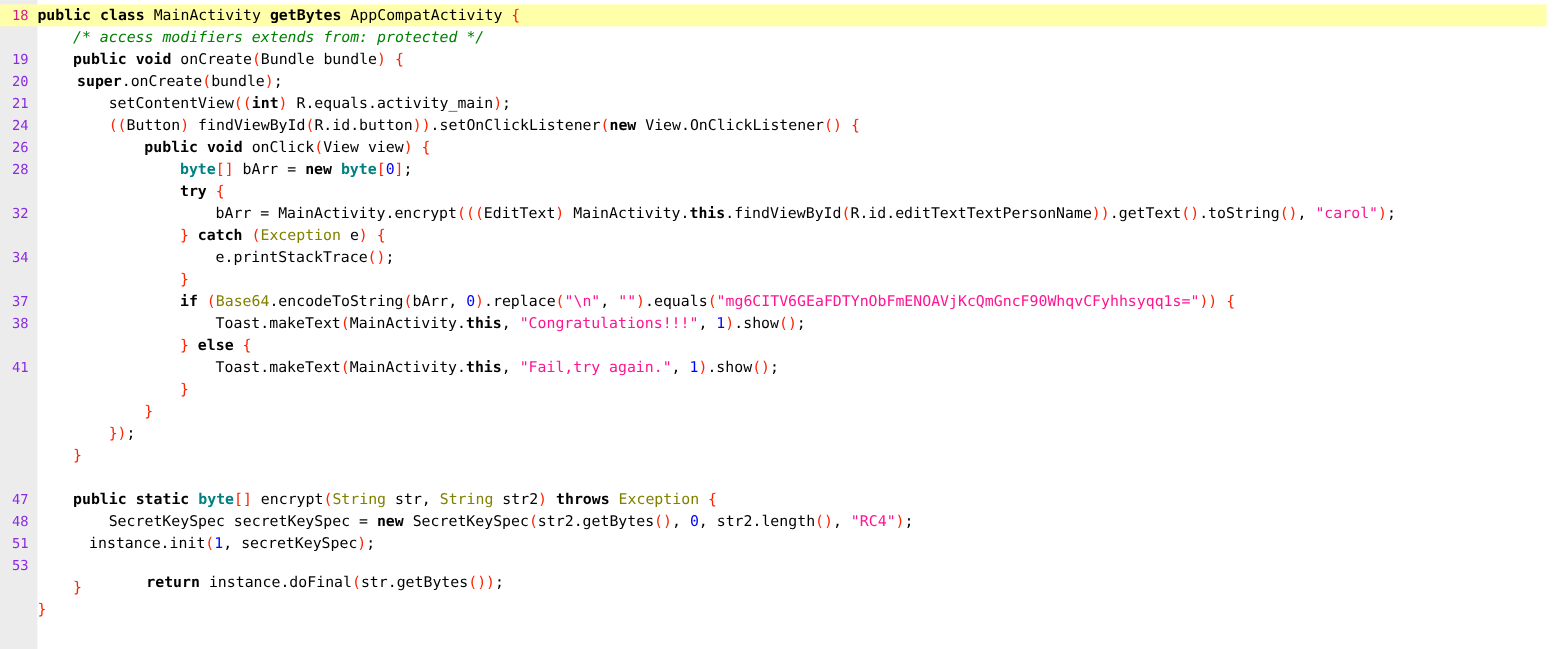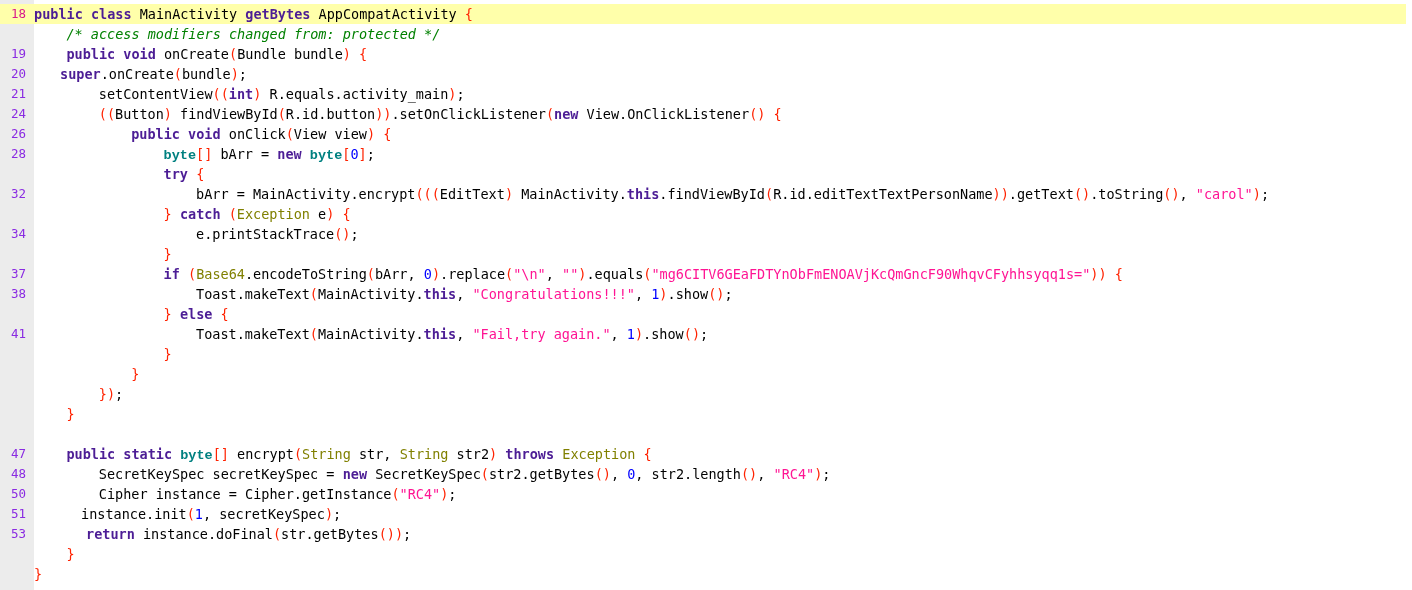--- a/index.html
+++ b/index.html
@@ -41,58 +41,57 @@
     font-size:12.5px;
     line-height:20px;
   }
   .row.hl .lno{ color:#d81b8c; }
   .src{
     position:absolute;left:34px;top:0;
     white-space:pre;
     color:#000000;
   }
   
-  .kw   { color:#4c1d95; font-weight:bold; }   
+  .kw   { color:#000000; font-weight:bold; }   
   .typ  { color:#808000; }                      
-  .prim { color:#008080; font-weight:bold;font-family:Liberation Mono, monospace; }    
+  .prim { color:#008080; font-weight:bold; }    
   .cmt  { color:#008000; font-style:italic; }   
   .str  { color:#ff1493; }                      
   .num  { color:#0000ff; }                      
   .pun  { color:#ff2200; }                      
   .pln  { color:#000000; }
 </style>
 </head>
 <body>
 
 <div id="viewer">
   <div id="gutter-bg"></div>
   <div id="code-area">
       <div class="row hl"><span class="lno">18</span><span class="src" style="padding-left: 0px;"><span class="kw">public</span><span class="pln"> </span><span class="kw">class</span><span class="pln"> MainActivity </span><span class="kw">getBytes</span><span class="pln"> AppCompatActivity </span><span class="pun">{</span></span></div>
-      <div class="row"><span class="lno"></span><span class="src" style="padding-left: 32.4px;"><span class="cmt">/* access modifiers changed from: protected */</span></span></div>
+      <div class="row"><span class="lno"></span><span class="src" style="padding-left: 32.4px;"><span class="cmt">/* access modifiers extends from: protected */</span></span></div>
       <div class="row"><span class="lno">19</span><span class="src" style="padding-left: 32.4px;"><span class="kw">public</span><span class="pln"> </span><span class="kw">void</span><span class="pln"> onCreate</span><span class="pun">(</span><span class="pln">Bundle bundle</span><span class="pun">)</span><span class="pln"> </span><span class="pun">{</span></span></div>
-      <div class="row"><span class="lno">20</span><span class="src" style="padding-left: 26px;"><span class="kw">super</span><span class="pln">.onCreate</span><span class="pun">(</span><span class="pln">bundle</span><span class="pun">)</span><span class="pln">;</span></span></div>
+      <div class="row"><span class="lno">20</span><span class="src" style="padding-left: 36px;"><span class="kw">super</span><span class="pln">.onCreate</span><span class="pun">(</span><span class="pln">bundle</span><span class="pun">)</span><span class="pln">;</span></span></div>
       <div class="row"><span class="lno">21</span><span class="src" style="padding-left: 64.8px;"><span class="pln">setContentView</span><span class="pun">((</span><span class="kw">int</span><span class="pun">)</span><span class="pln"> R.equals.activity_main</span><span class="pun">)</span><span class="pln">;</span></span></div>
       <div class="row"><span class="lno">24</span><span class="src" style="padding-left: 64.8px;"><span class="pun">((</span><span class="pln">Button</span><span class="pun">)</span><span class="pln"> findViewById</span><span class="pun">(</span><span class="pln">R.id.button</span><span class="pun">))</span><span class="pln">.setOnClickListener</span><span class="pun">(</span><span class="kw">new</span><span class="pln"> View.OnClickListener</span><span class="pun">()</span><span class="pln"> </span><span class="pun">{</span></span></div>
       <div class="row"><span class="lno">26</span><span class="src" style="padding-left: 97.2px;"><span class="kw">public</span><span class="pln"> </span><span class="kw">void</span><span class="pln"> onClick</span><span class="pun">(</span><span class="pln">View view</span><span class="pun">)</span><span class="pln"> </span><span class="pun">{</span></span></div>
       <div class="row"><span class="lno">28</span><span class="src" style="padding-left: 129.6px;"><span class="prim">byte</span><span class="pun">[]</span><span class="pln"> bArr = </span><span class="kw">new</span><span class="pln"> </span><span class="prim">byte</span><span class="pun">[</span><span class="num">0</span><span class="pun">]</span><span class="pln">;</span></span></div>
       <div class="row"><span class="lno"></span><span class="src" style="padding-left: 129.6px;"><span class="kw">try</span><span class="pln"> </span><span class="pun">{</span></span></div>
       <div class="row"><span class="lno">32</span><span class="src" style="padding-left: 162px;"><span class="pln">bArr = MainActivity.encrypt</span><span class="pun">(((</span><span class="pln">EditText</span><span class="pun">)</span><span class="pln"> MainActivity.</span><span class="kw">this</span><span class="pln">.findViewById</span><span class="pun">(</span><span class="pln">R.id.editTextTextPersonName</span><span class="pun">))</span><span class="pln">.getText</span><span class="pun">()</span><span class="pln">.toString</span><span class="pun">()</span><span class="pln">, </span><span class="str">"carol"</span><span class="pun">)</span><span class="pln">;</span></span></div>
       <div class="row"><span class="lno"></span><span class="src" style="padding-left: 129.6px;"><span class="pun">}</span><span class="pln"> </span><span class="kw">catch</span><span class="pln"> </span><span class="pun">(</span><span class="typ">Exception</span><span class="pln"> e</span><span class="pun">)</span><span class="pln"> </span><span class="pun">{</span></span></div>
       <div class="row"><span class="lno">34</span><span class="src" style="padding-left: 162px;"><span class="pln">e.printStackTrace</span><span class="pun">()</span><span class="pln">;</span></span></div>
       <div class="row"><span class="lno"></span><span class="src" style="padding-left: 129.6px;"><span class="pun">}</span></span></div>
       <div class="row"><span class="lno">37</span><span class="src" style="padding-left: 129.6px;"><span class="kw">if</span><span class="pln"> </span><span class="pun">(</span><span class="typ">Base64</span><span class="pln">.encodeToString</span><span class="pun">(</span><span class="pln">bArr, </span><span class="num">0</span><span class="pun">)</span><span class="pln">.replace</span><span class="pun">(</span><span class="str">"\n"</span><span class="pln">, </span><span class="str">""</span><span class="pun">)</span><span class="pln">.equals</span><span class="pun">(</span><span class="str">"mg6CITV6GEaFDTYnObFmENOAVjKcQmGncF90WhqvCFyhhsyqq1s="</span><span class="pun">))</span><span class="pln"> </span><span class="pun">{</span></span></div>
       <div class="row"><span class="lno">38</span><span class="src" style="padding-left: 162px;"><span class="pln">Toast.makeText</span><span class="pun">(</span><span class="pln">MainActivity.</span><span class="kw">this</span><span class="pln">, </span><span class="str">"Congratulations!!!"</span><span class="pln">, </span><span class="num">1</span><span class="pun">)</span><span class="pln">.show</span><span class="pun">()</span><span class="pln">;</span></span></div>
       <div class="row"><span class="lno"></span><span class="src" style="padding-left: 129.6px;"><span class="pun">}</span><span class="pln"> </span><span class="kw">else</span><span class="pln"> </span><span class="pun">{</span></span></div>
       <div class="row"><span class="lno">41</span><span class="src" style="padding-left: 162px;"><span class="pln">Toast.makeText</span><span class="pun">(</span><span class="pln">MainActivity.</span><span class="kw">this</span><span class="pln">, </span><span class="str">"Fail,try again."</span><span class="pln">, </span><span class="num">1</span><span class="pun">)</span><span class="pln">.show</span><span class="pun">()</span><span class="pln">;</span></span></div>
       <div class="row"><span class="lno"></span><span class="src" style="padding-left: 129.6px;"><span class="pun">}</span></span></div>
       <div class="row"><span class="lno"></span><span class="src" style="padding-left: 97.2px;"><span class="pun">}</span></span></div>
       <div class="row"><span class="lno"></span><span class="src" style="padding-left: 64.8px;"><span class="pun">})</span><span class="pln">;</span></span></div>
       <div class="row"><span class="lno"></span><span class="src" style="padding-left: 32.4px;"><span class="pun">}</span></span></div>
       <div class="row"><span class="lno"></span><span class="src" style="padding-left: 0px;"></span></div>
       <div class="row"><span class="lno">47</span><span class="src" style="padding-left: 32.4px;"><span class="kw">public</span><span class="pln"> </span><span class="kw">static</span><span class="pln"> </span><span class="prim">byte</span><span class="pun">[]</span><span class="pln"> encrypt</span><span class="pun">(</span><span class="typ">String</span><span class="pln"> str, </span><span class="typ">String</span><span class="pln"> str2</span><span class="pun">)</span><span class="pln"> </span><span class="kw">throws</span><span class="pln"> </span><span class="typ">Exception</span><span class="pln"> </span><span class="pun">{</span></span></div>
       <div class="row"><span class="lno">48</span><span class="src" style="padding-left: 64.8px;"><span class="pln">SecretKeySpec secretKeySpec = </span><span class="kw">new</span><span class="pln"> SecretKeySpec</span><span class="pun">(</span><span class="pln">str2.getBytes</span><span class="pun">()</span><span class="pln">, </span><span class="num">0</span><span class="pln">, str2.length</span><span class="pun">()</span><span class="pln">, </span><span class="str">"RC4"</span><span class="pun">)</span><span class="pln">;</span></span></div>
-      <div class="row"><span class="lno">50</span><span class="src" style="padding-left: 64.8px;"><span class="pln">Cipher instance = Cipher.getInstance</span><span class="pun">(</span><span class="str">"RC4"</span><span class="pun">)</span><span class="pln">;</span></span></div>
       <div class="row"><span class="lno">51</span><span class="src" style="padding-left: 47px;"><span class="pln">instance.init</span><span class="pun">(</span><span class="num">1</span><span class="pln">, secretKeySpec</span><span class="pun">)</span><span class="pln">;</span></span></div>
-      <div class="row"><span class="lno">53</span><span class="src" style="padding-left: 52px;"><span class="kw">return</span><span class="pln"> instance.doFinal</span><span class="pun">(</span><span class="pln">str.getBytes</span><span class="pun">())</span><span class="pln">;</span></span></div>
+      <div class="row"><span class="lno">53</span><span class="src" style="padding-left: 99px; margin-top: 16px;"><span class="kw">return</span><span class="pln"> instance.doFinal</span><span class="pun">(</span><span class="pln">str.getBytes</span><span class="pun">())</span><span class="pln">;</span></span></div>
       <div class="row"><span class="lno"></span><span class="src" style="padding-left: 32.4px;"><span class="pun">}</span></span></div>
       <div class="row"><span class="lno"></span><span class="src" style="padding-left: 0px;"><span class="pun">}</span></span></div>
     </div>
 </div>
 
 </body></html>

